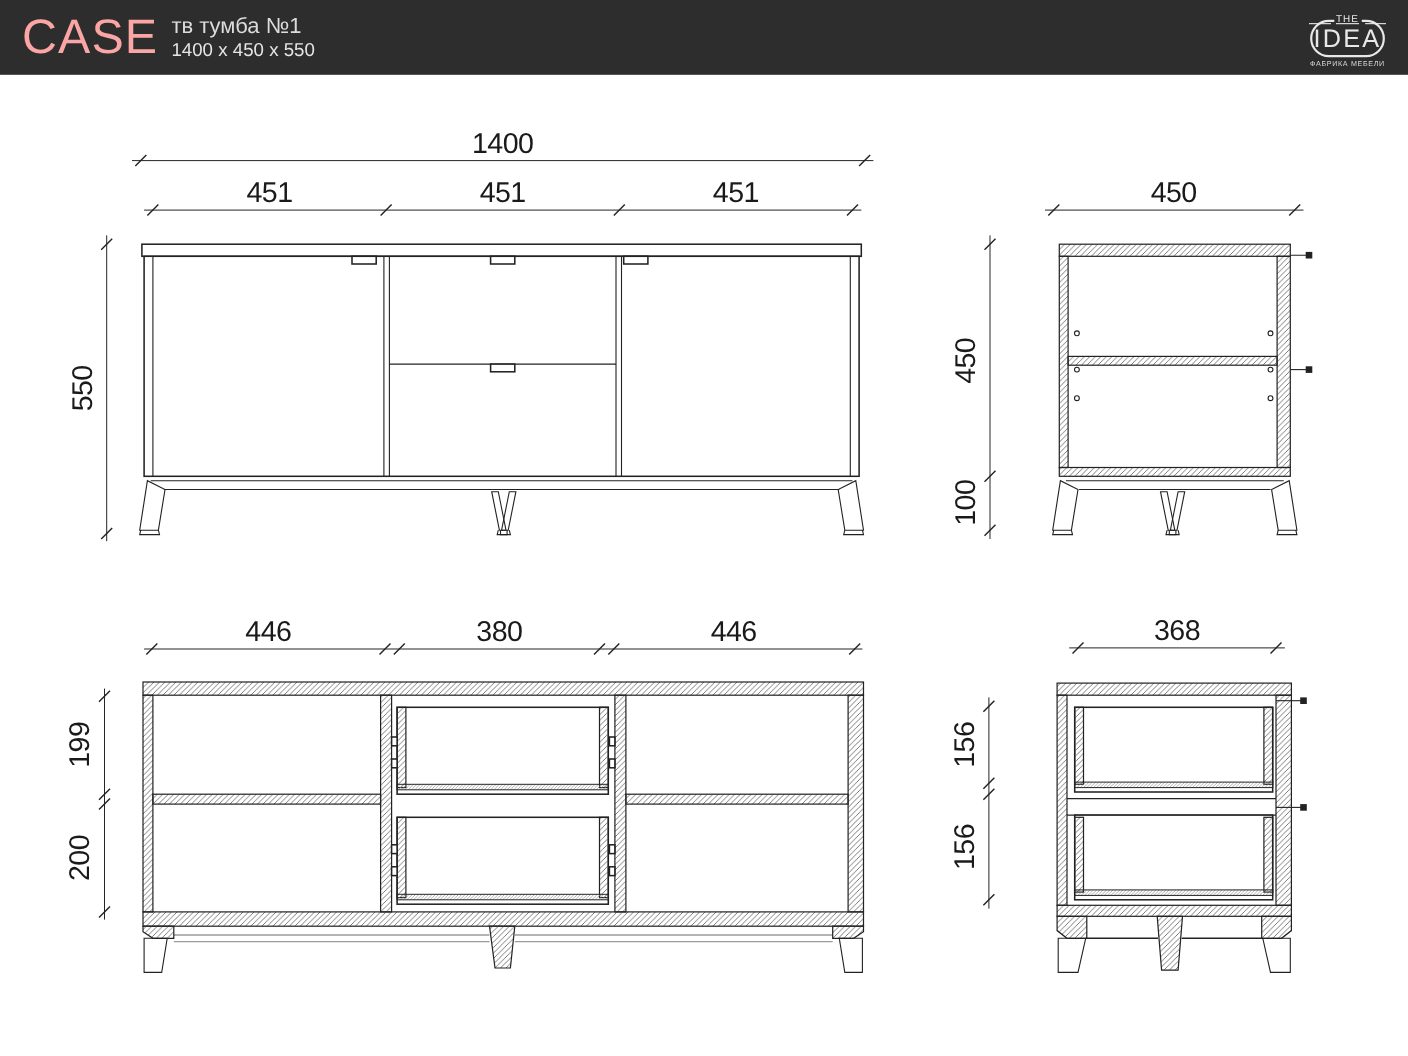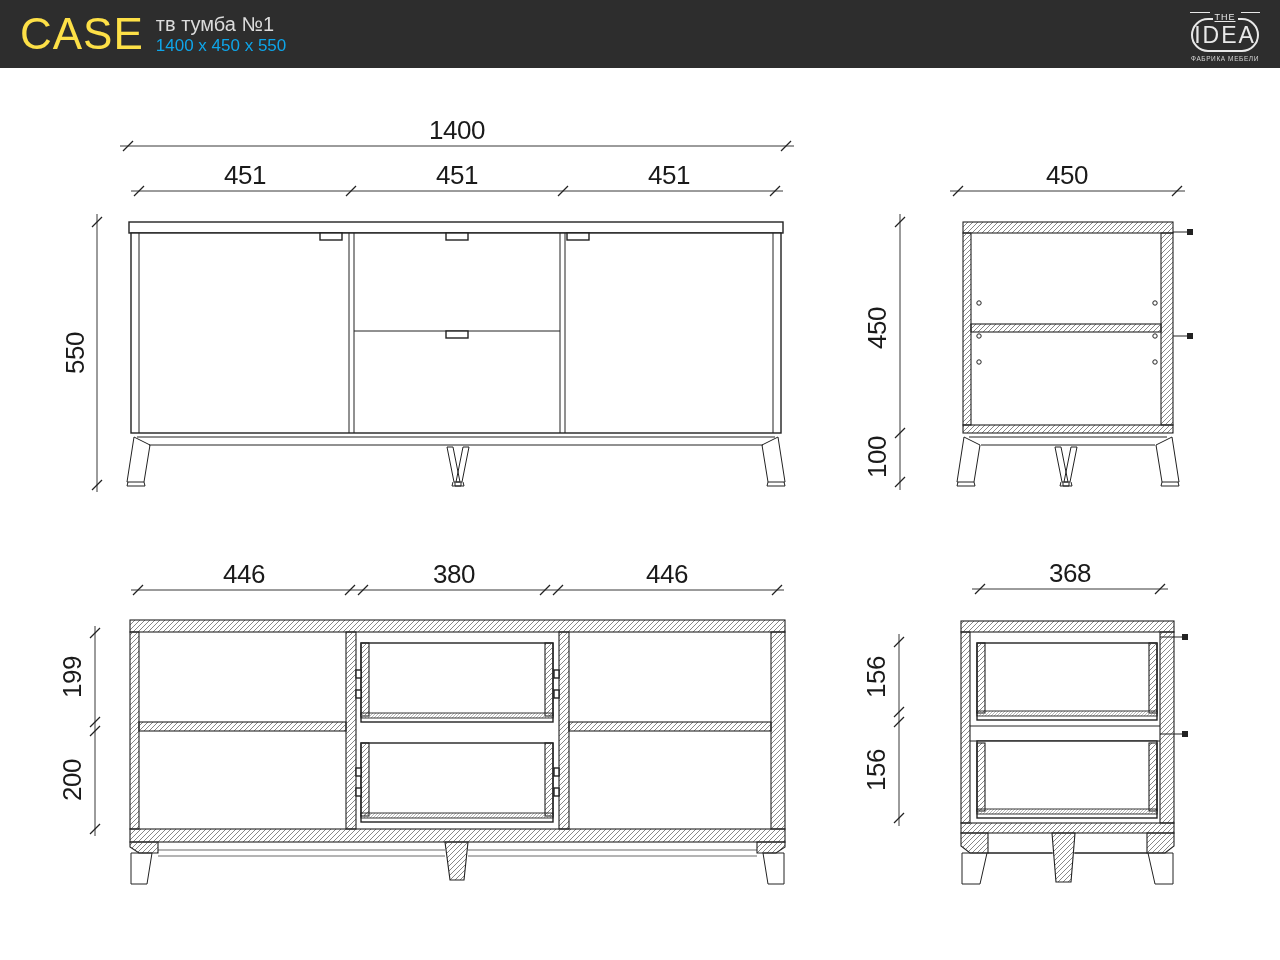--- a/index.html
+++ b/index.html
@@ -2,26 +2,26 @@
 <html><head>
 <meta charset="utf-8">
 <style>
   html,body{margin:0;padding:0;background:#fff;}
   body{width:1280px;height:960px;position:relative;overflow:hidden;
        font-family:"Liberation Sans", sans-serif;}
 
   
   .hdr{position:absolute;top:0;left:0;width:1280px;height:68px;background:#2d2d2d;
        display:flex;align-items:center;padding:0 18px 0 20px;box-sizing:border-box;}
-  .brand{font-size:44px;color:#fde047;letter-spacing:1px;line-height:1;}
+  .brand{font-size:44px;color:#fca5a5;letter-spacing:1px;line-height:1;}
   .titles{margin-left:12px;display:flex;flex-direction:column;justify-content:center;color:#dcdcdc;}
   .titles .product{font-size:20px;line-height:1.15;}
-  .titles .size{font-size:17px;line-height:1.15;color:#0ea5e9;}
+  .titles .size{font-size:17px;line-height:1.15;color:#e5e5e5;}
   .logo{margin-left:auto;width:74px;position:relative;text-align:center;color:#e8e8e8;padding-top:2px;}
-  .logo-the-row{position:absolute;top:6px;left:2px;right:2px;display:flex;align-items:flex-start;gap:3px;z-index:2;text-decoration:underline;}
+  .logo-the-row{position:absolute;top:6px;left:2px;right:2px;display:flex;align-items:flex-end;gap:3px;z-index:2;text-decoration:underline;}
   .logo-the-row .bar{flex:1;height:1px;background:#e8e8e8;}
   .logo-the-row .the{font-size:9px;letter-spacing:1px;background:#2d2d2d;padding:0 2px;}
   .logo-oval{margin:10px 3px 0 3px;border:2px solid #e8e8e8;border-radius:17px;height:30px;
              display:flex;align-items:center;justify-content:center;font-size:23px;letter-spacing:2px;}
   .logo-tagline{font-size:6.5px;letter-spacing:0.6px;margin-top:3px;color:#d6d6d6;white-space:nowrap;}
 
   
   svg{position:absolute;top:68px;left:0;}
   .ln{stroke:#222;stroke-width:1.4;fill:none;stroke-linecap:square;}
   .thin{stroke:#222;stroke-width:1;fill:none;}

